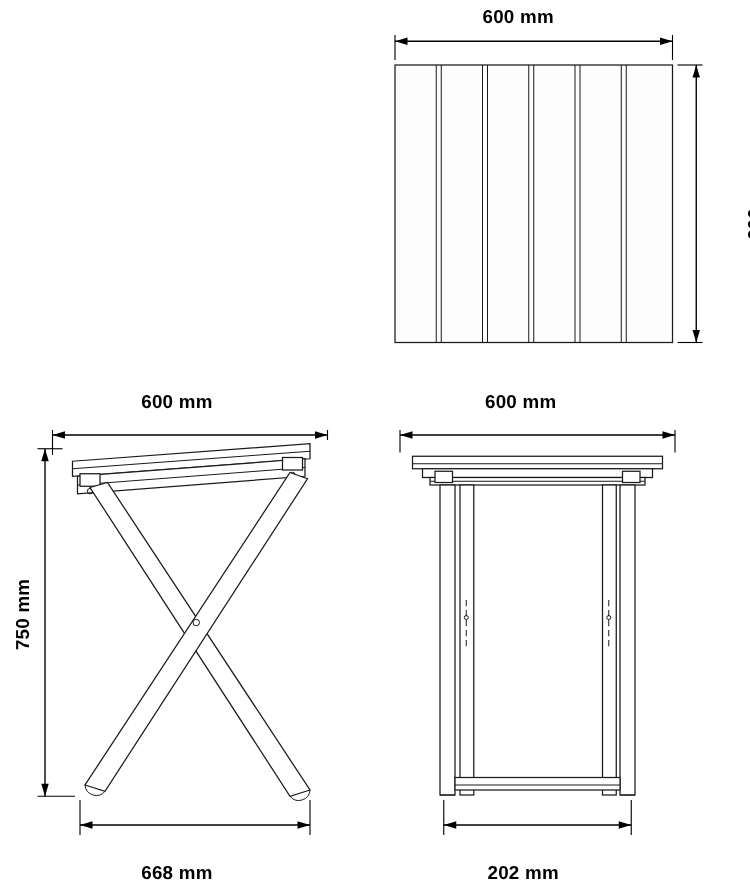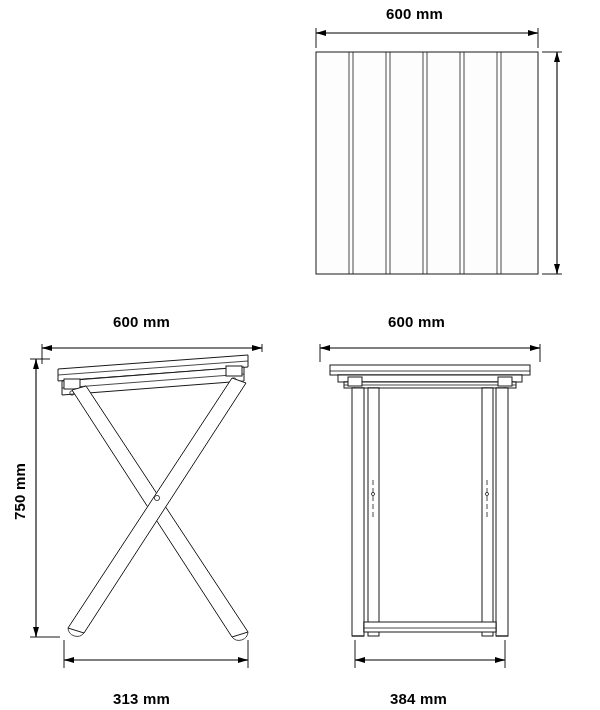--- a/index.html
+++ b/index.html
@@ -180,19 +180,19 @@
   </svg>
 
   <div class="dim-label" style="left:386px; top:5px;">600 mm</div>
 
   <div class="dim-label rot-left" style="left:552px; top:155px; width:60px; text-align:center; margin-left:22px;">600 mm</div>
 
   <div class="dim-label" style="left:113px; top:313px;">600 mm</div>
 
   <div class="dim-label rot-left" style="left:-11px; top:483px; width:60px; text-align:center;">750 mm</div>
 
-  <div class="dim-label" style="left:113px; top:690px;">313 mm</div>
+  <div class="dim-label" style="left:113px; top:690px;">668 mm</div>
 
   <div class="dim-label" style="left:388px; top:313px;">600 mm</div>
 
-  <div class="dim-label" style="left:390px; top:690px;">384 mm</div>
+  <div class="dim-label" style="left:390px; top:690px;">202 mm</div>
 
 </div>
 
 </body></html>

